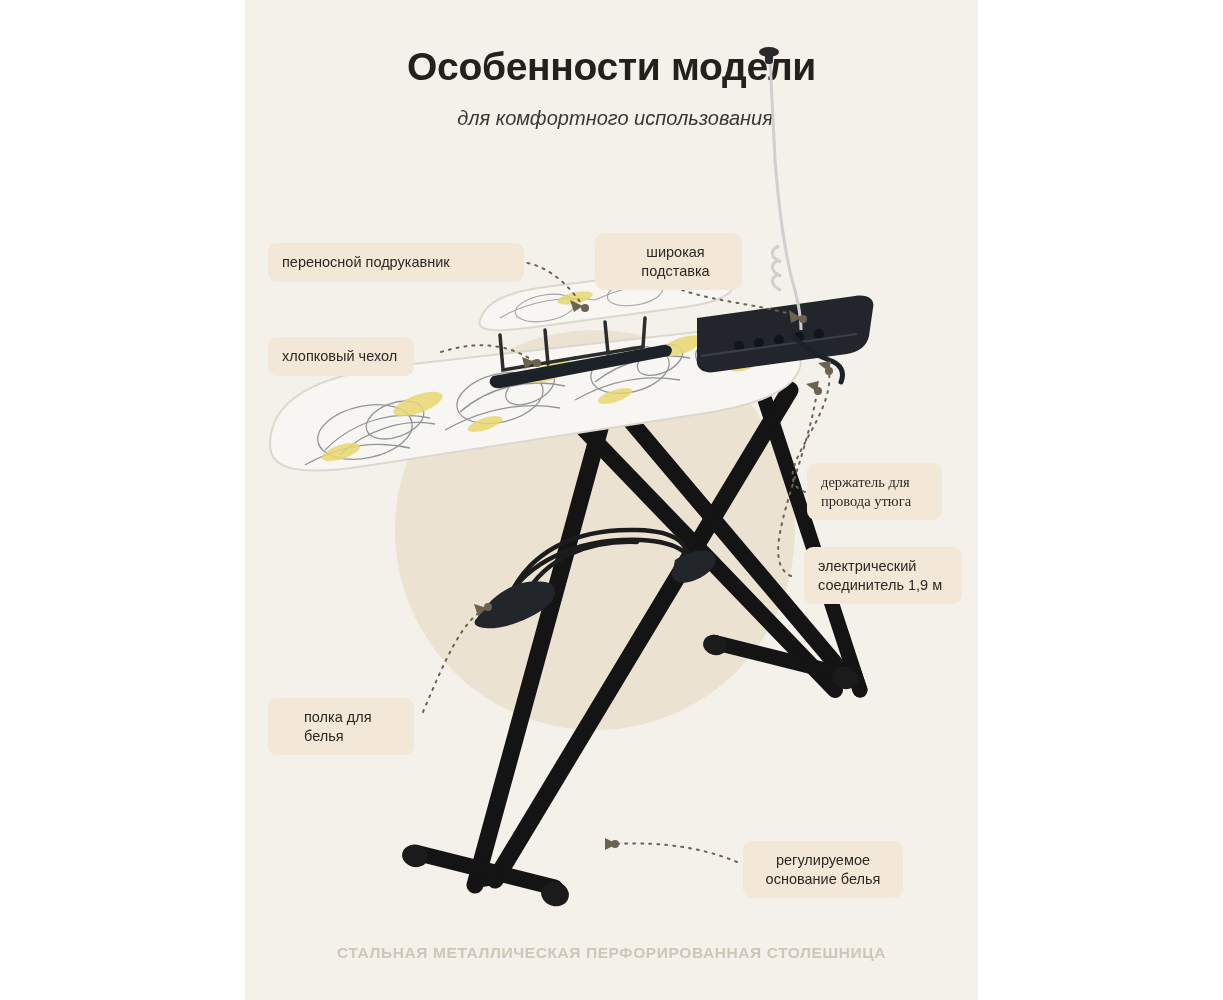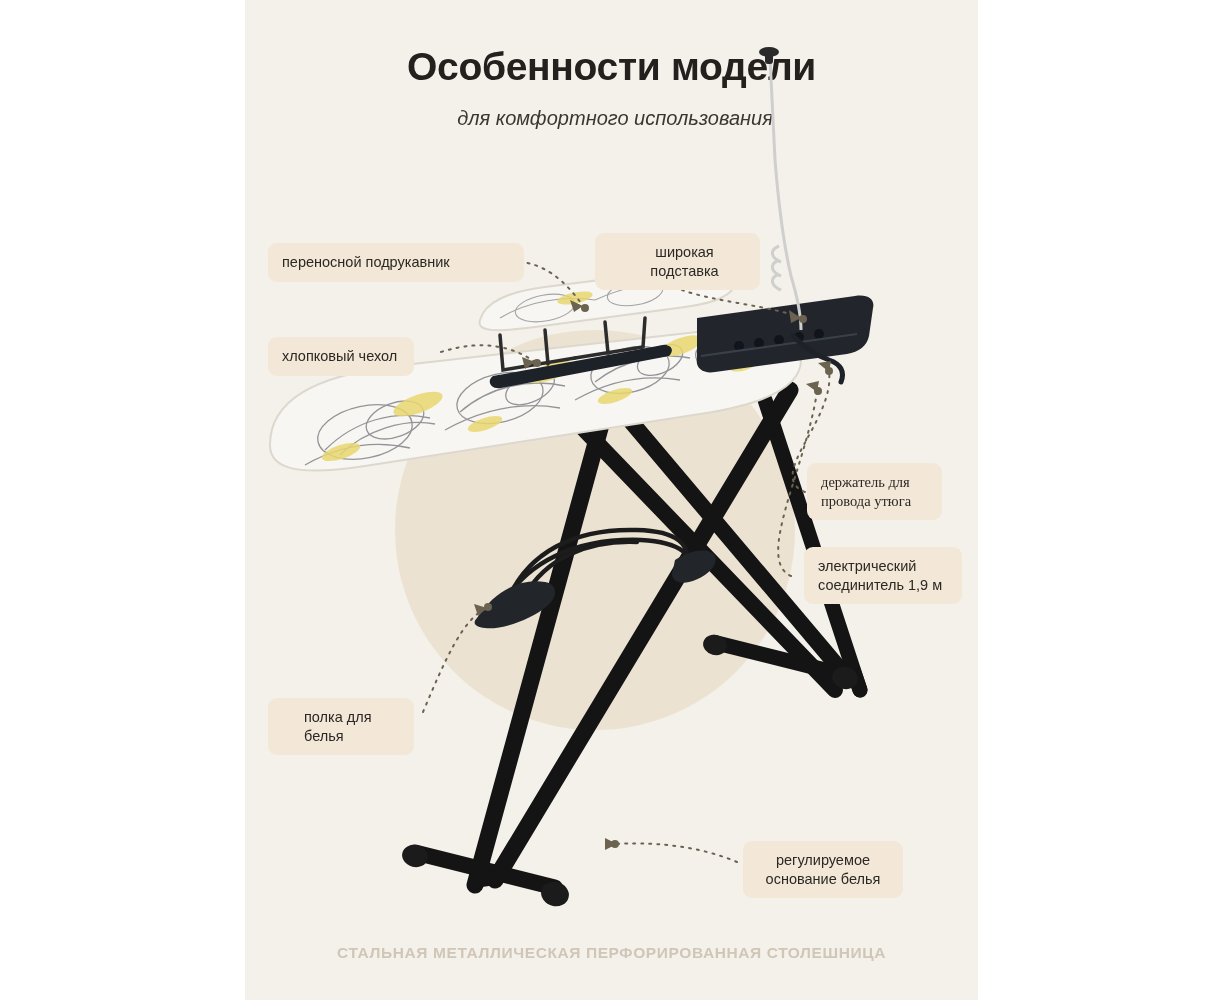--- a/index.html
+++ b/index.html
@@ -56,21 +56,21 @@
     border-radius:9px;
     padding:10px 14px;
     font-size:14.5px;
     color:#2b2824;
     line-height:1.28;
     box-sizing:border-box;
   }
   .label.c{text-align:center;}
   
   .lb-armrest   {left:23px; top:243px; width:256px;}
-  .lb-stand     {left:350px;top:233px; width:165px;text-align:center;padding-left:28px;}
+  .lb-stand     {left:350px;top:233px; width:147px;text-align:center;padding-left:28px;}
   .lb-cover     {left:23px; top:337px; width:146px;}
   .lb-cordhold  {left:562px;top:463px; width:135px;font-family:Liberation Serif, serif;}
   .lb-connector {left:559px;top:547px; width:158px;}
   .lb-shelf     {left:23px; top:698px; width:146px;padding-left:36px;}
   .lb-legs      {left:498px;top:841px; width:160px;text-align:center;}
 
   svg.overlay{position:absolute;left:0;top:0;width:733px;height:1000px;pointer-events:none;}
   svg.art{position:absolute;left:0;top:0;width:733px;height:1000px;}
 </style>
 </head>

